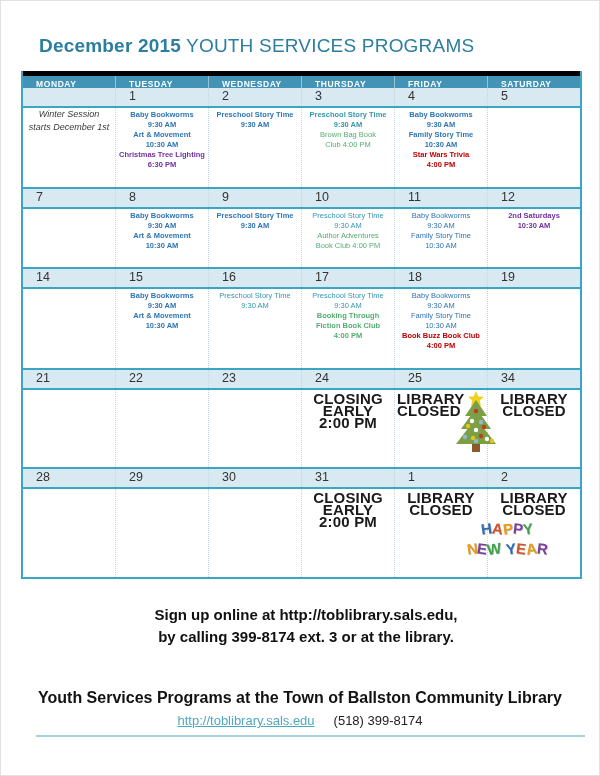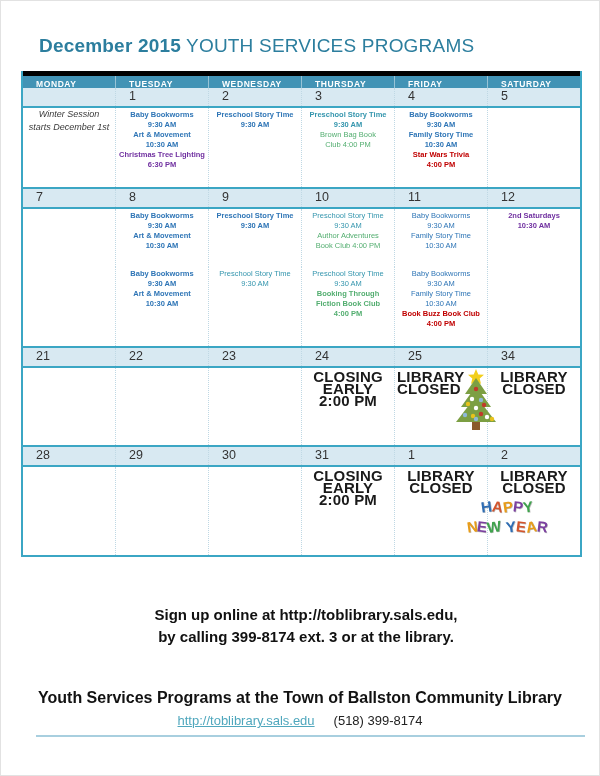--- a/index.html
+++ b/index.html
@@ -216,20 +216,40 @@
           </div>
           <div class="cell">
             <div class="events">
               <div class="event bold" style="color: rgb(112, 48, 160);">
                 <div>2nd Saturdays</div>
                 <div>10:30 AM</div>
               </div>
             </div>
           </div>
         </div>
+        <div class="date-strip">
+          <div class="cell">
+            <span class="date-num">14</span>
+          </div>
+          <div class="cell">
+            <span class="date-num">15</span>
+          </div>
+          <div class="cell">
+            <span class="date-num">16</span>
+          </div>
+          <div class="cell">
+            <span class="date-num">17</span>
+          </div>
+          <div class="cell">
+            <span class="date-num">18</span>
+          </div>
+          <div class="cell">
+            <span class="date-num">19</span>
+          </div>
+        </div>
         <div class="week-row" style="height: 79px;">
           <div class="cell"></div>
           <div class="cell">
             <div class="events">
               <div class="event bold" style="color: rgb(46, 117, 182);">
                 <div>Baby Bookworms</div>
                 <div>9:30 AM</div>
               </div>
               <div class="event bold" style="color: rgb(46, 117, 182);">
                 <div>Art &amp; Movement</div>

